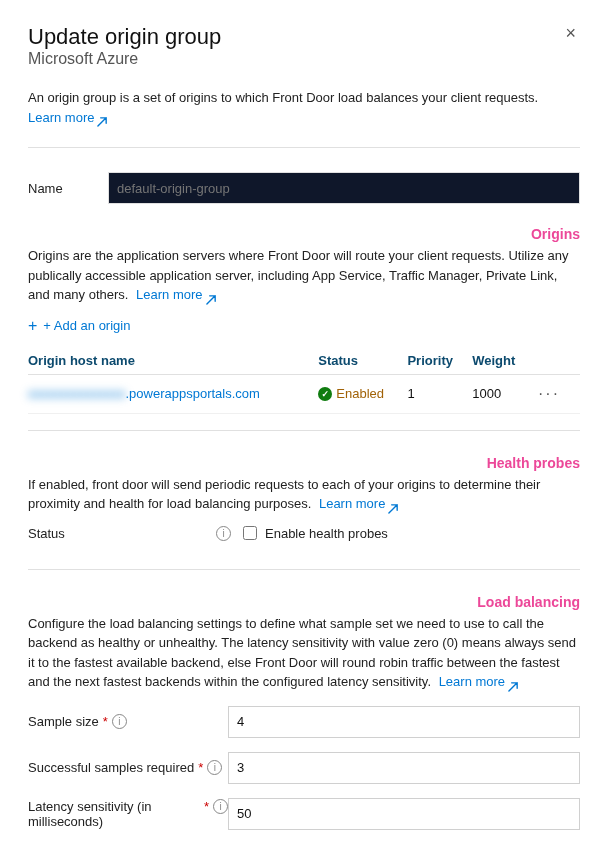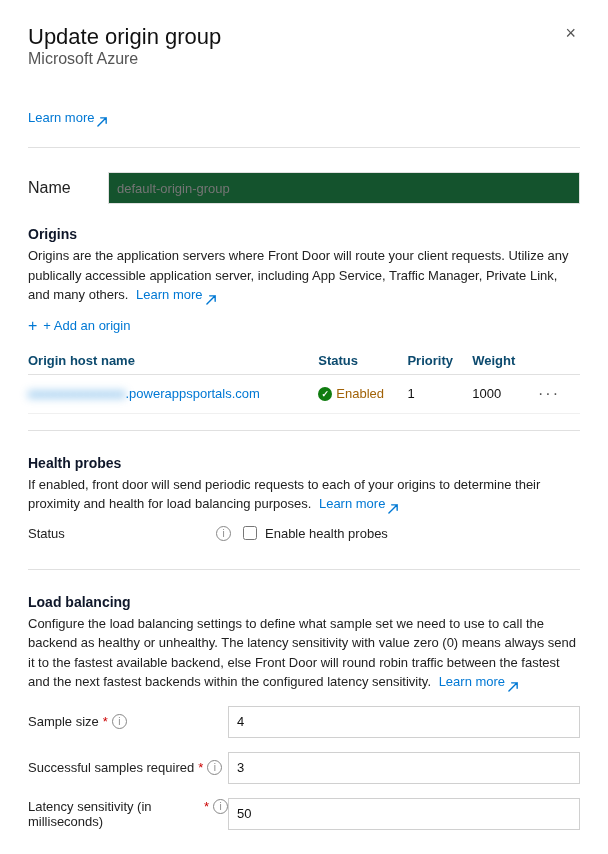--- a/index.html
+++ b/index.html
@@ -72,23 +72,24 @@
     }
     .field-label {
       font-size: 13px;
       color: #222;
       width: 180px;
       flex-shrink: 0;
     }
     .section-title {
       font-size: 14px;
       font-weight: 600;
-      color: #0f172a;
+      color: #ec4899;
       margin-bottom: 4px;
       margin-top: 8px;
+      text-align: right;
     }
     .add-origin-btn {
       background: none;
       border: none;
       color: #0078d4;
       font-size: 13px;
       cursor: pointer;
       display: flex;
       align-items: center;
       gap: 4px;
@@ -211,33 +212,33 @@
       margin-top: 11px;
       margin-bottom: 16px;
     }
     .name-row {
       display: flex;
       align-items: center;
       margin-bottom: 14px;
       margin-top: 8px;
     }
     .name-label {
-      font-size: 16px;
+      font-size: 13px;
       color: #222;
       width: 80px;
       flex-shrink: 0;
     }
     .name-input {
       flex: 1;
       height: 32px;
       border: 1px solid #e0e0e0;
       padding: 0 8px;
       font-size: 13px;
       color: #aaa;
-      background: #14532d;
+      background: #0f172a;
       outline: none;
     }
     .form-row {
       display: flex;
       align-items: center;
       margin-bottom: 14px;
     }
     .form-label {
       font-size: 13px;
       color: #222;
@@ -257,20 +258,21 @@
 
   <div class="panel-header">
     <div>
       <div class="panel-title">Update origin group</div>
       <div class="panel-subtitle">Microsoft Azure</div>
     </div>
     <button class="close-btn">×</button>
   </div>
 
   <div class="description">
+    <span>An origin group is a set of origins to which Front Door load balances your client requests.</span>
     <br>
     <a class="learn-more" href="#">
       <span>Learn more</span>
       <svg class="external-icon" viewBox="0 0 12 12" fill="none" xmlns="http://www.w3.org/2000/svg">
         <path d="M1 11L10 2M10 2H4M10 2V8" stroke="#0078d4" stroke-width="1.5" stroke-linecap="round" stroke-linejoin="round"></path>
       </svg>
     </a>
   </div>
 
   <hr class="divider">

